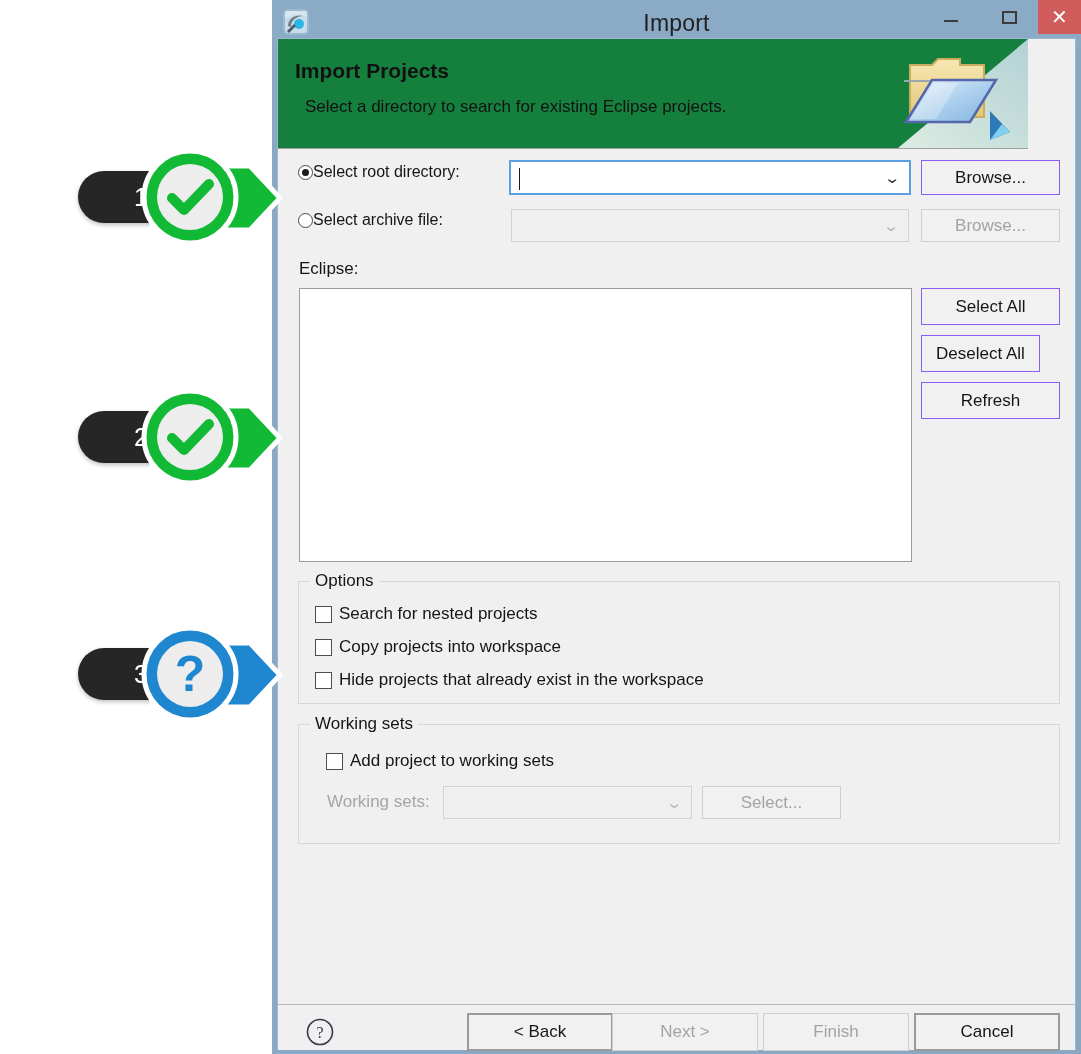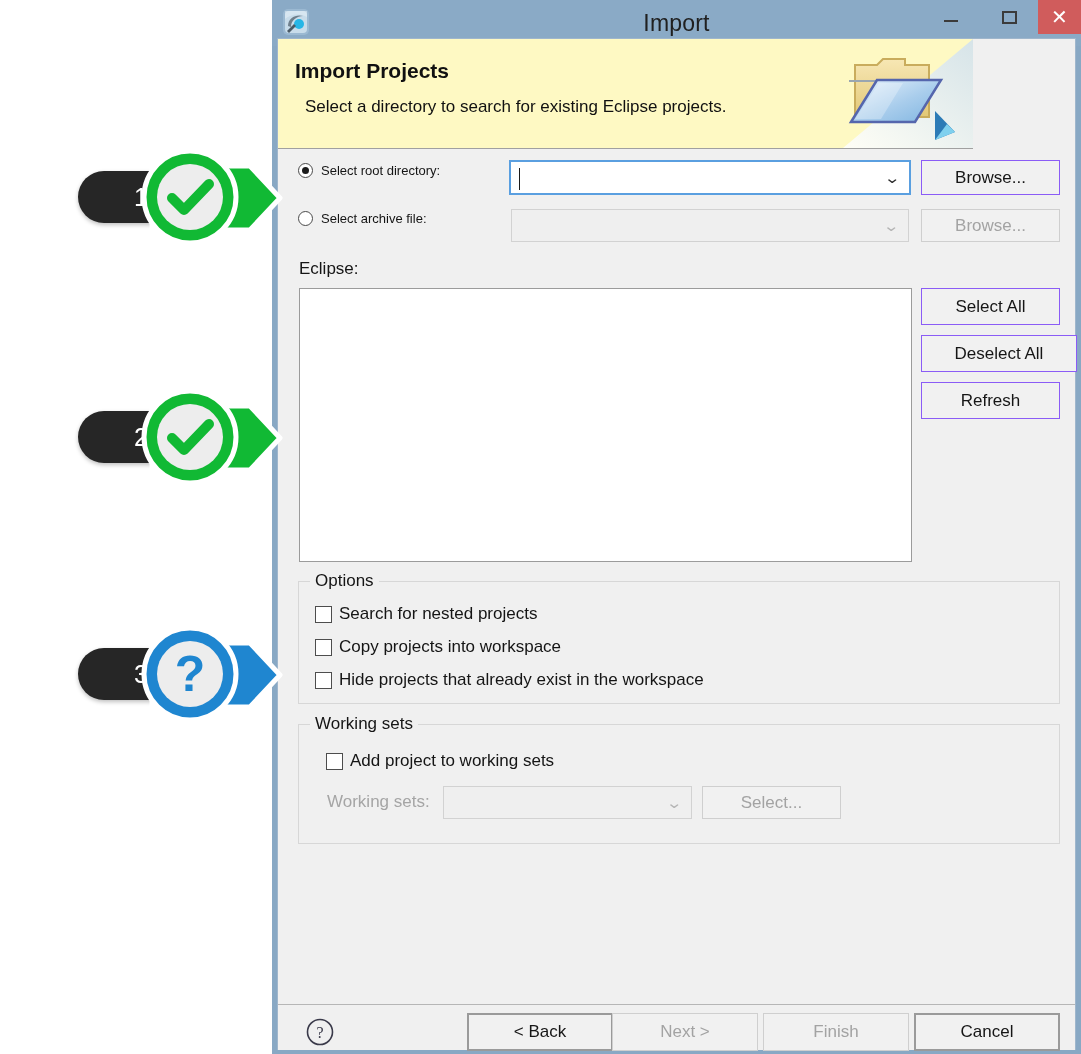--- a/index.html
+++ b/index.html
@@ -88,23 +88,23 @@
     height: 1012px;
     background: #f0f0f0;
     border: 1px solid #9fb6cc;
     box-sizing: border-box;
   }
 
   
   #page-header {
     position: absolute;
     left: 0; top: 0;
-    width: 695px;
+    width: 750px;
     height: 110px;
-    background: #fef9c3;
+    background: #15803d;
     border-bottom: 1px solid #a0a0a0;
     box-sizing: border-box;
   }
   #page-title {
     position: absolute;
     left: 17px; top: 20px;
     font-size: 21px;
     font-weight: bold;
     color: #111111;
   }
@@ -146,22 +146,21 @@
   }
   .radio.checked::after {
     content: "";
     position: absolute;
     left: 3px; top: 3px;
     width: 7px; height: 7px;
     border-radius: 50%;
     background: #1b1b1b;
   }
   .radio-label {
-    margin-left: 8px;
-    font-size: 13px;
+    font-size: 16px;
     color: #151515;
     white-space: nowrap;
   }
 
   
   .combo {
     position: absolute;
     box-sizing: border-box;
     background: #ffffff;
     border: 1px solid #b4b4b4;
@@ -407,21 +406,21 @@
         <span>Browse...</span>
       </div>
 
       <div class="label-plain" style="left:21px; top:110px;">Eclipse:</div>
 
       <div id="projects-list" style="left:21px; top:139px; width:613px; height:274px;"></div>
 
       <div class="btn" style="left:643px; top:139px; width:139px; height:37px;">
         <span>Select All</span>
       </div>
-      <div class="btn" style="left:643px; top:186px; width:156px; height:37px;">
+      <div class="btn" style="left:643px; top:186px; width:119px; height:37px;">
         <span>Deselect All</span>
       </div>
       <div class="btn" style="left:643px; top:233px; width:139px; height:37px;">
         <span>Refresh</span>
       </div>
 
       <div class="groupbox" style="left:20px; top:432px; width:762px; height:123px;">
         <span class="group-title">Options</span>
 
         <div class="check-row" style="left:16px; top:22px;">

